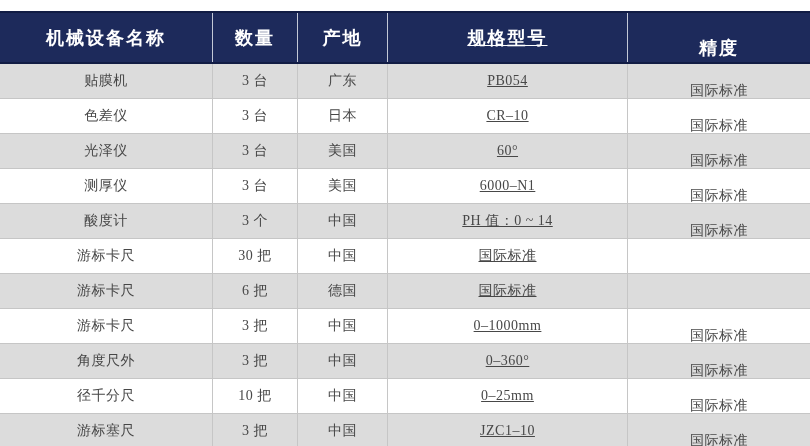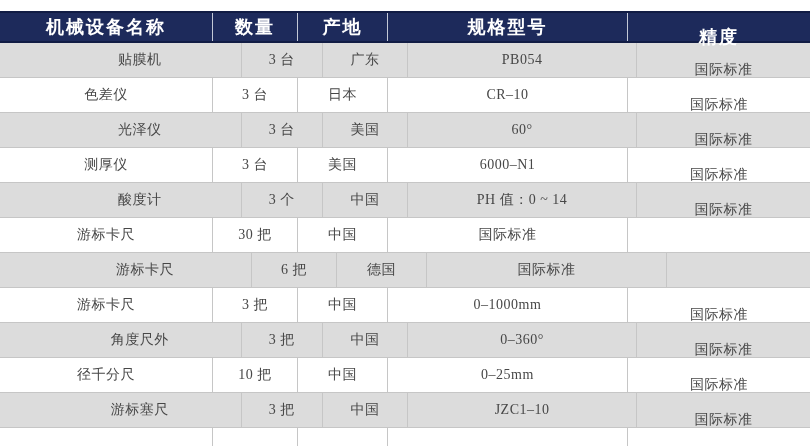--- a/index.html
+++ b/index.html
@@ -14,48 +14,48 @@
   }
   html,body{margin:0;padding:0;}
   body{
     width:810px;height:446px;overflow:hidden;background:#ffffff;
     font-family:"Liberation Serif","DejaVu Serif",serif;
   }
   .table{
     position:absolute;top:0;left:0;width:810px;padding-top:11px;
   }
   .thead{
-    display:flex;height:32px;box-sizing:border-box;
+    display:flex;height:53px;box-sizing:border-box;
     background:var(--header-bg);
     border-top:2px solid var(--header-edge);
     border-bottom:2px solid var(--header-edge);
   }
   .th{
     display:flex;align-items:center;justify-content:center;
     box-sizing:border-box;
     color:var(--header-text);font-size:18px;font-weight:bold;letter-spacing:2px;
     border-right:1px solid var(--header-sep);
   }
   .row{
     display:flex;height:35px;box-sizing:border-box;
     background:var(--row-bg);
     border-bottom:1px solid var(--grid);
   }
-  .row.alt{background:var(--row-alt-bg);padding-left:39px;}
+  .row.alt{background:var(--row-alt-bg);}
   .row.partial{height:35px;background:var(--row-bg);border-bottom:none;}
   .td{
     display:flex;align-items:center;justify-content:center;
     box-sizing:border-box;
     color:var(--text);font-size:14px;letter-spacing:0.5px;
     border-right:1px solid var(--grid);
   }
   .th:nth-child(1),.td:nth-child(1){width:213px;}
   .th:nth-child(2),.td:nth-child(2){width:85px;}
   .th:nth-child(3),.td:nth-child(3){width:90px;text-align:center;}
-  .th:nth-child(4),.td:nth-child(4){width:240px;}
+  .th:nth-child(4),.td:nth-child(4){width:240px;text-decoration:underline;}
   .th:nth-child(5),.td:nth-child(5){width:182px;border-right:none;margin-top:20px;}
 </style>
 </head>
 <body>
 
 <div class="table">
   <div class="thead" id="thead">
       <div class="th">机械设备名称</div>
       <div class="th">数量</div>
       <div class="th">产地</div>

